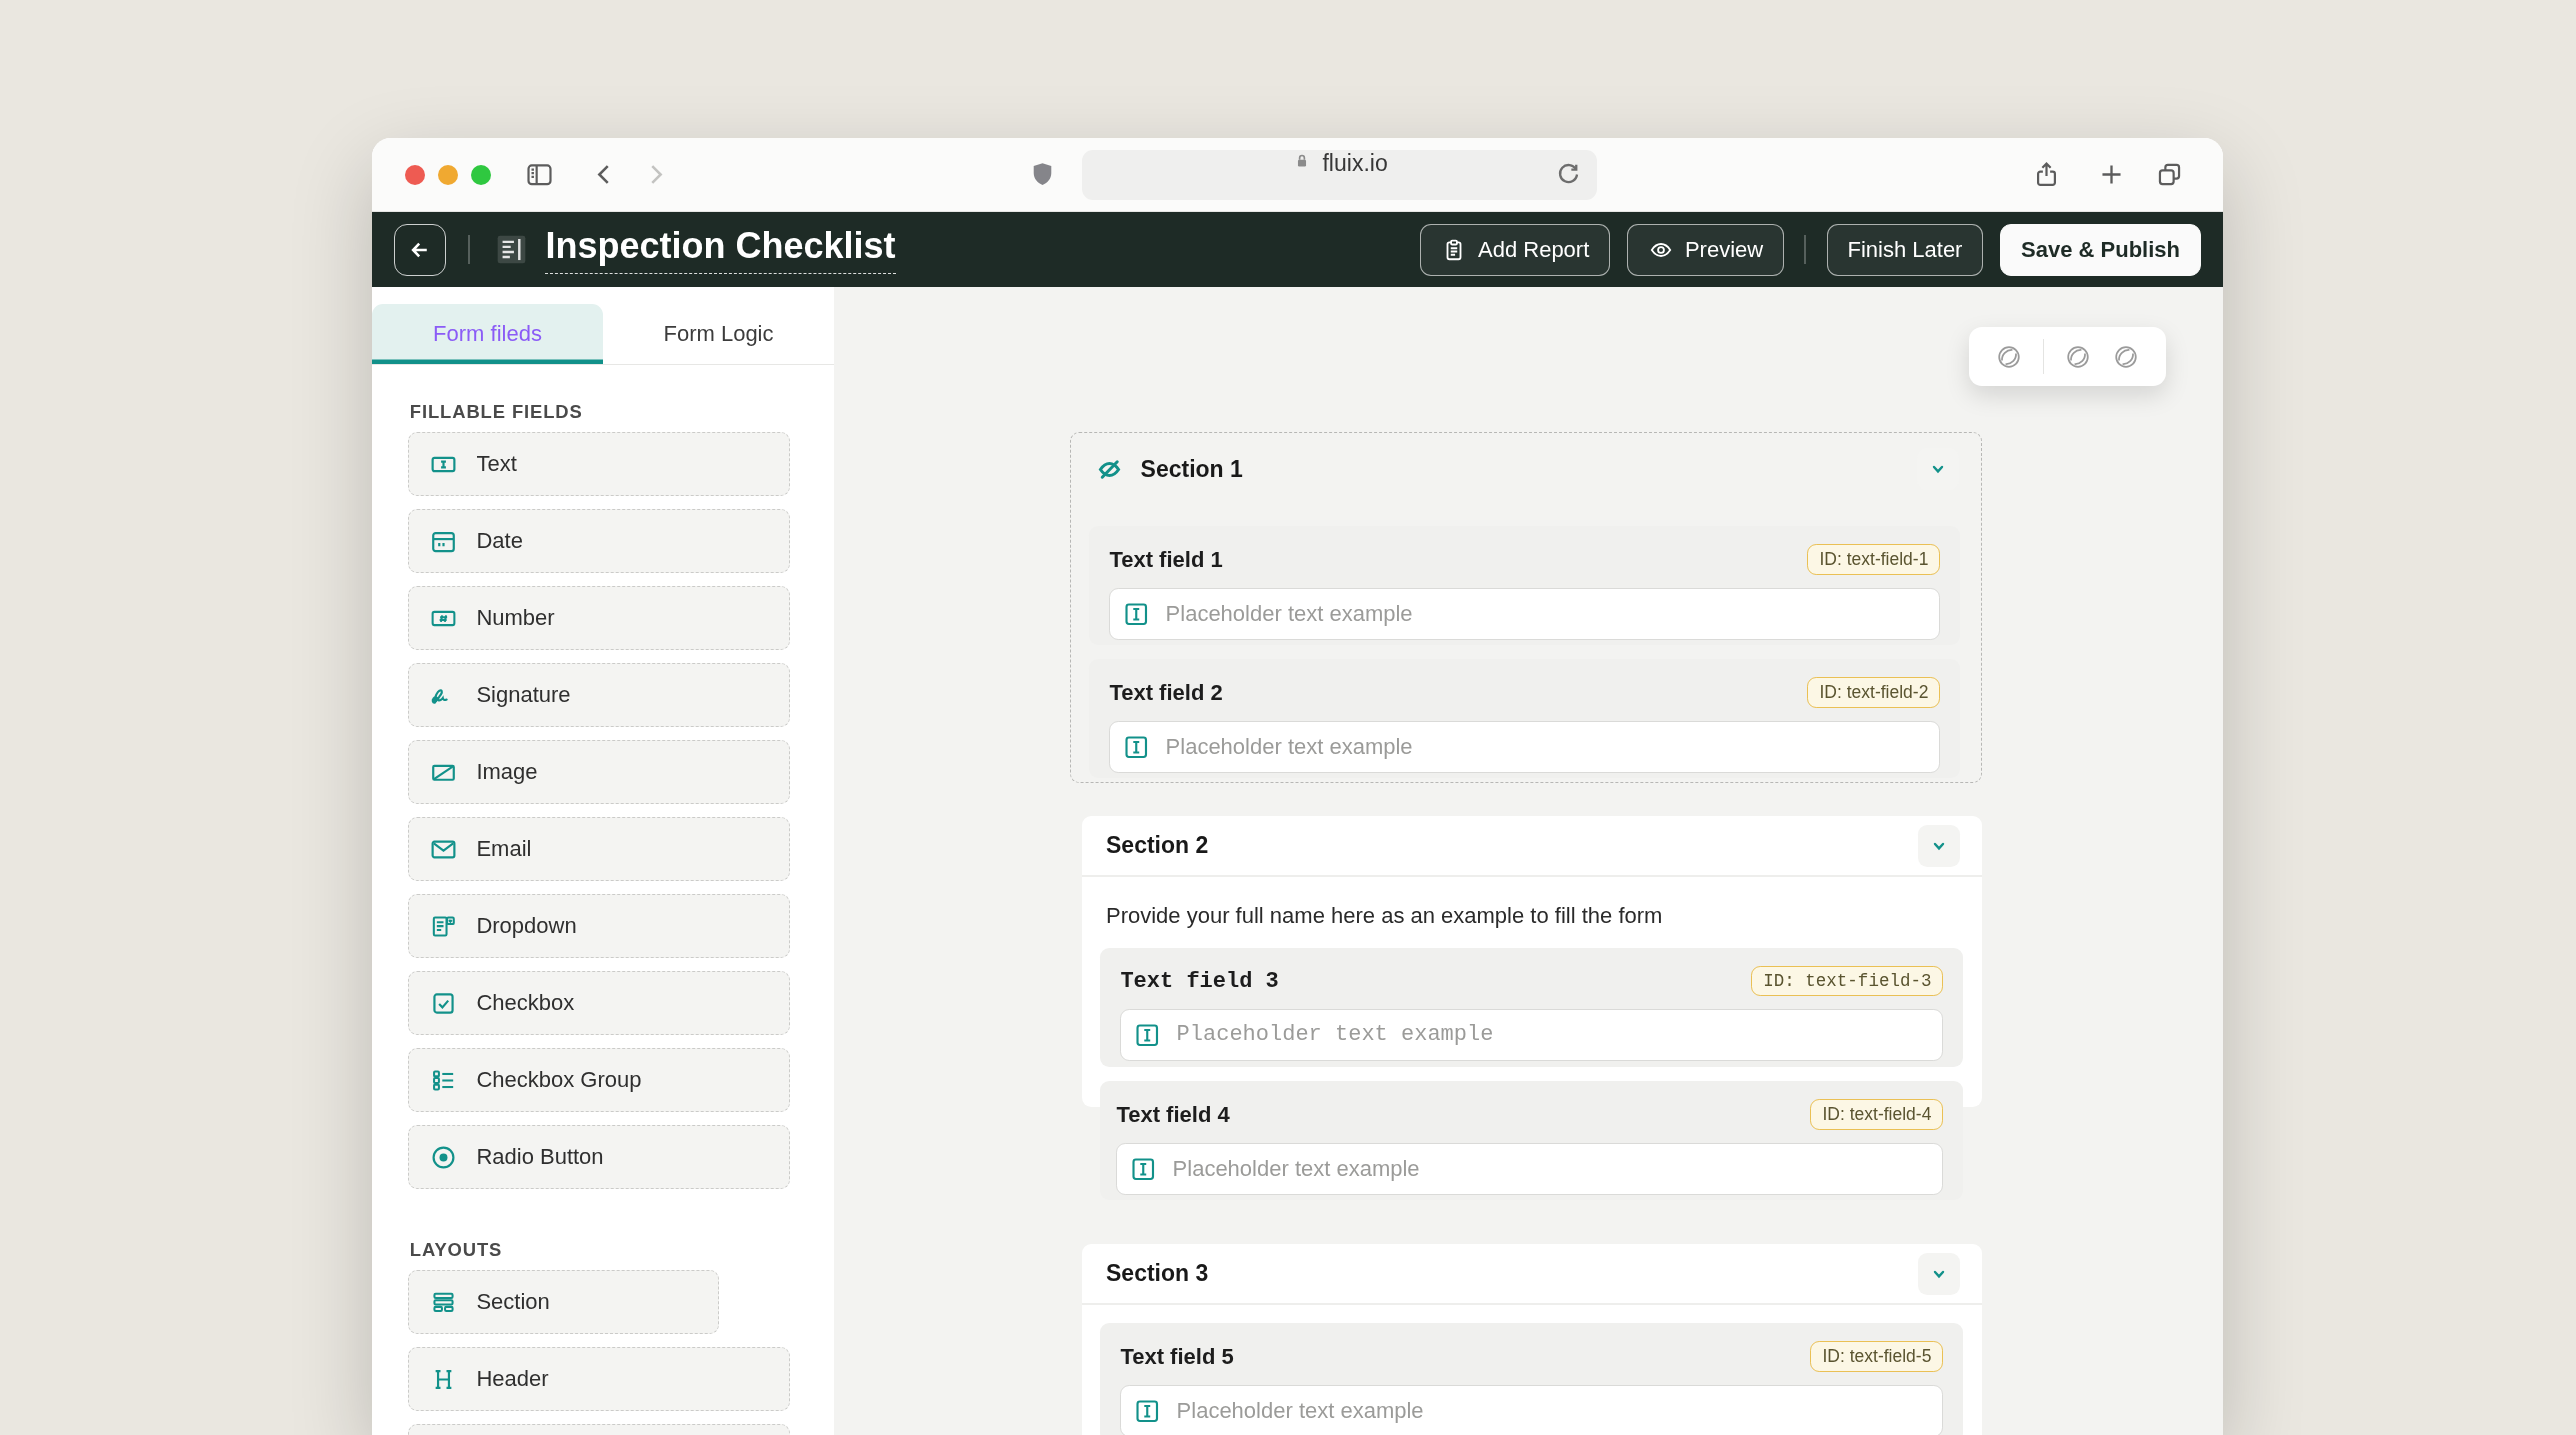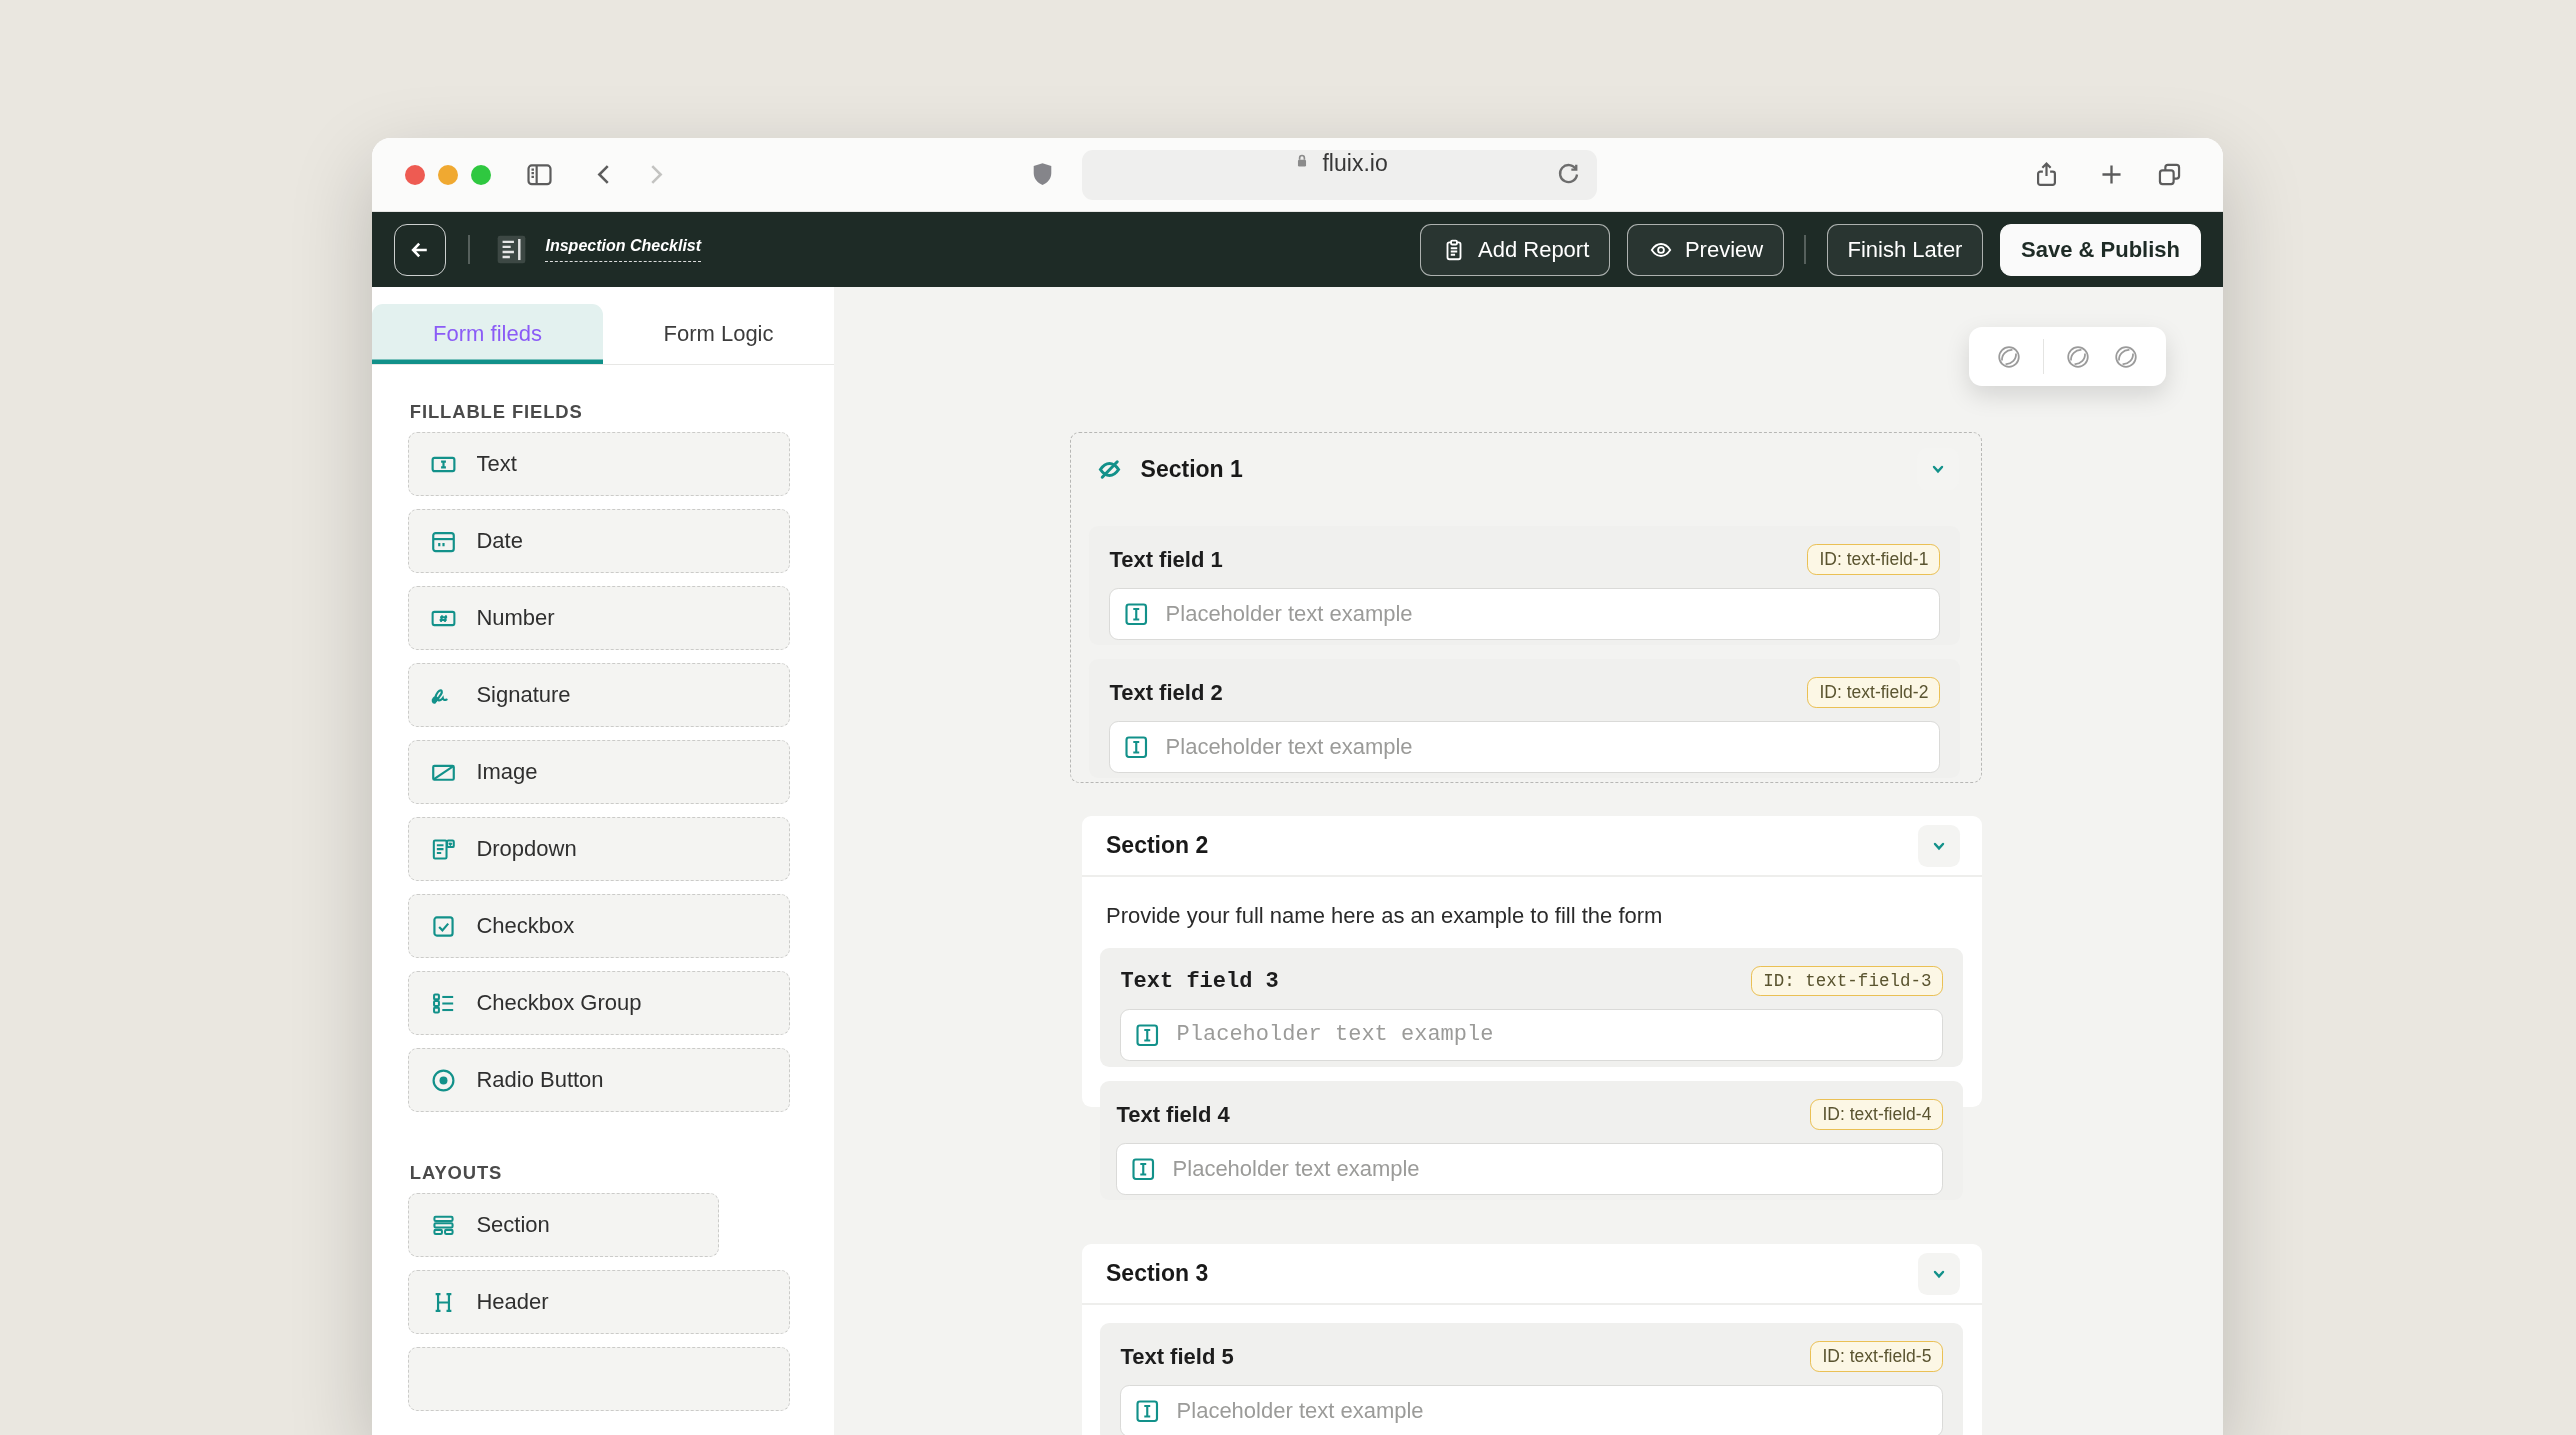--- a/index.html
+++ b/index.html
@@ -23,22 +23,22 @@
   .urlbar .reload { position:absolute; right:13px; top:9.2px; width:31px; height:31px; color:#6d6d6d; }
 
   
   .appbar { position:absolute; left:0; top:74px; width:100%; height:75px; background:#1e2b26;
     display:flex; align-items:center; padding:0 22px; }
   .back-btn { width:52px; height:52px; border:1.8px solid rgba(255,255,255,.78); border-radius:13px;
     display:flex; align-items:center; justify-content:center; color:#fff; background:transparent; flex:0 0 auto; }
   .back-btn svg { width:28px; height:28px; }
   .vdiv { width:1.8px; height:29px; background:rgba(255,255,255,.25); margin:0 22px; flex:0 0 auto; }
   .doc-ic { width:39px; height:39px; flex:0 0 auto; }
-  .apptitle { color:#fff; font-size:16px; font-weight:600; margin-left:14.7px; padding-bottom:5.5px;
-    border-bottom:1.8px dashed rgba(255,255,255,.85);font-style:italic; }
+  .apptitle { color:#fff; font-size:36px; font-weight:600; margin-left:14.7px; padding-bottom:5.5px;
+    border-bottom:1.8px dashed rgba(255,255,255,.85); }
   .appbar-right { margin-left:auto; display:flex; align-items:center; gap:16.6px; }
   .abtn { height:52px; border:1.8px solid rgba(255,255,255,.62); border-radius:11px; background:rgba(255,255,255,.05);
     color:#fff; font-size:22px; display:flex; align-items:center; gap:11px; padding:0 20px; font-family:inherit; }
   .abtn svg { width:26px; height:26px; }
   .abtn.primary { background:#fafafa; color:#1e2b26; border-color:#fafafa; font-weight:600; }
 
   
   .content { position:absolute; left:0; top:149px; width:100%; height:1148px; }
   .sidebar { position:absolute; left:0; top:0; width:462px; height:100%; background:#fff; }
   .canvas { position:absolute; left:462px; top:0; right:0; height:100%; background:#f3f3f1; }
@@ -241,20 +241,27 @@
             <span>Signature</span>
           </div>
           <div class="side-item">
             <svg viewBox="0 0 24 24" fill="none" stroke="currentColor" stroke-width="1.8">
                 <rect x="3.5" y="6.5" width="17" height="11.5" rx="1"></rect>
                 <path d="M3.8 17.7 20.2 6.8"></path>
               </svg>
             <span>Image</span>
           </div>
           <div class="side-item">
+            <svg viewBox="0 0 24 24" fill="none" stroke="currentColor" stroke-width="1.8">
+                <rect x="3" y="5.5" width="18" height="13" rx="1.5"></rect>
+                <path d="M4 7l8 6 8-6"></path>
+              </svg>
+            <span>Email</span>
+          </div>
+          <div class="side-item">
             <svg viewBox="0 0 24 24" fill="none" stroke="currentColor" stroke-width="1.7">
                 <rect x="4" y="4.5" width="10.5" height="15" rx="1"></rect>
                 <path d="M6.5 8.5H12M6.5 11.7H12M6.5 14.9h3.6"></path>
                 <rect x="15" y="4.5" width="5.5" height="5.5" rx="1"></rect>
                 <path d="M16.6 6.6l1.1 1.3 1.1-1.3"></path>
               </svg>
             <span>Dropdown</span>
           </div>
           <div class="side-item">
             <svg viewBox="0 0 24 24" fill="none" stroke="currentColor" stroke-width="1.8">

